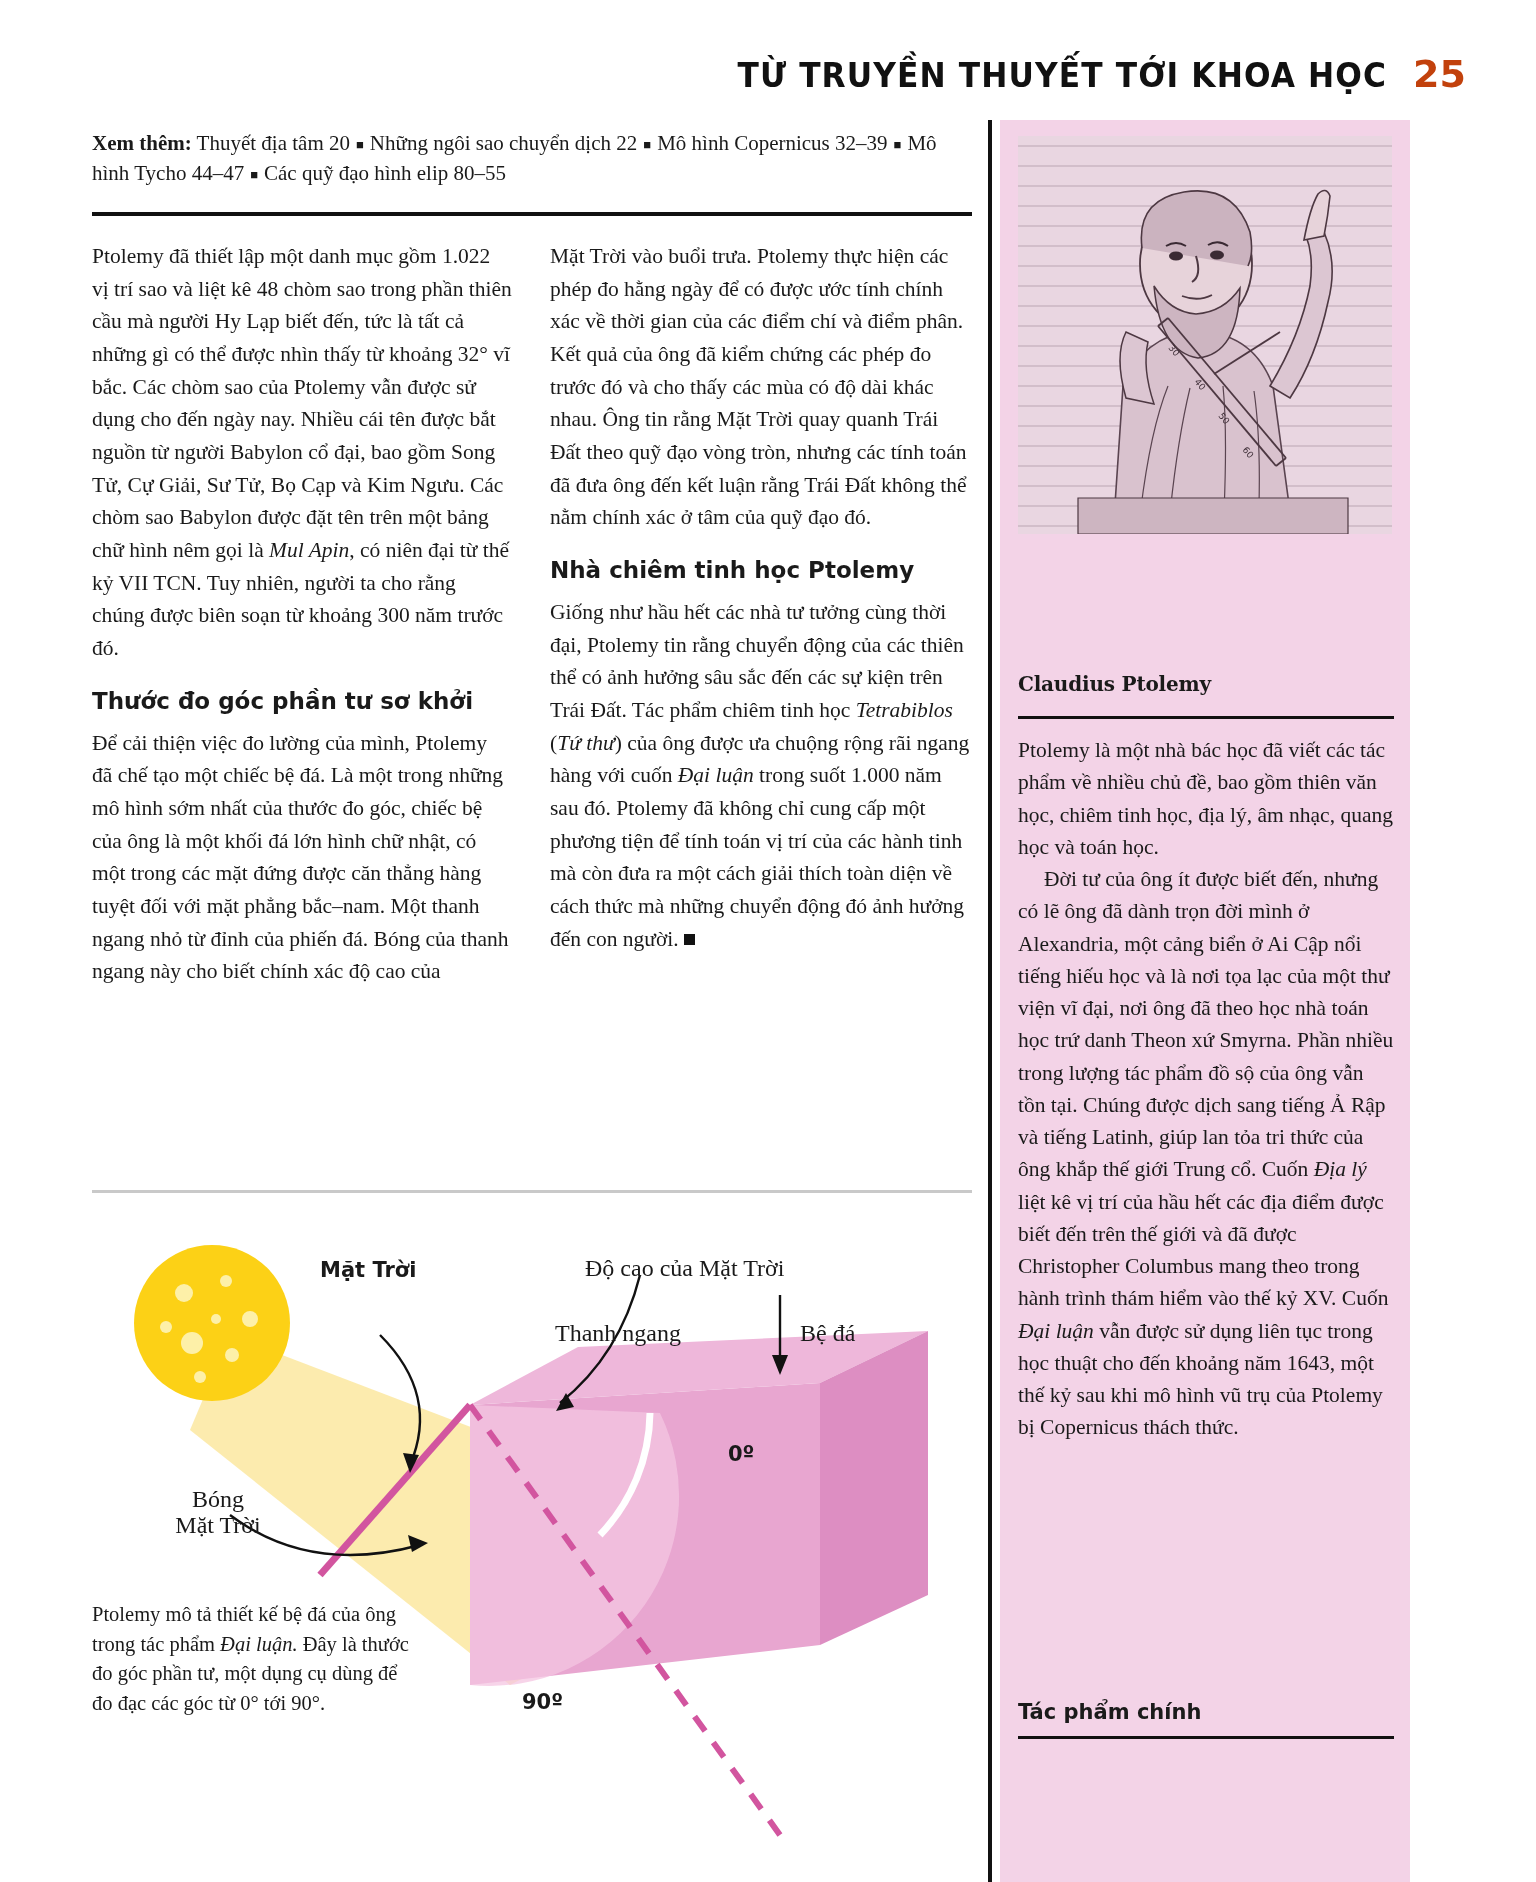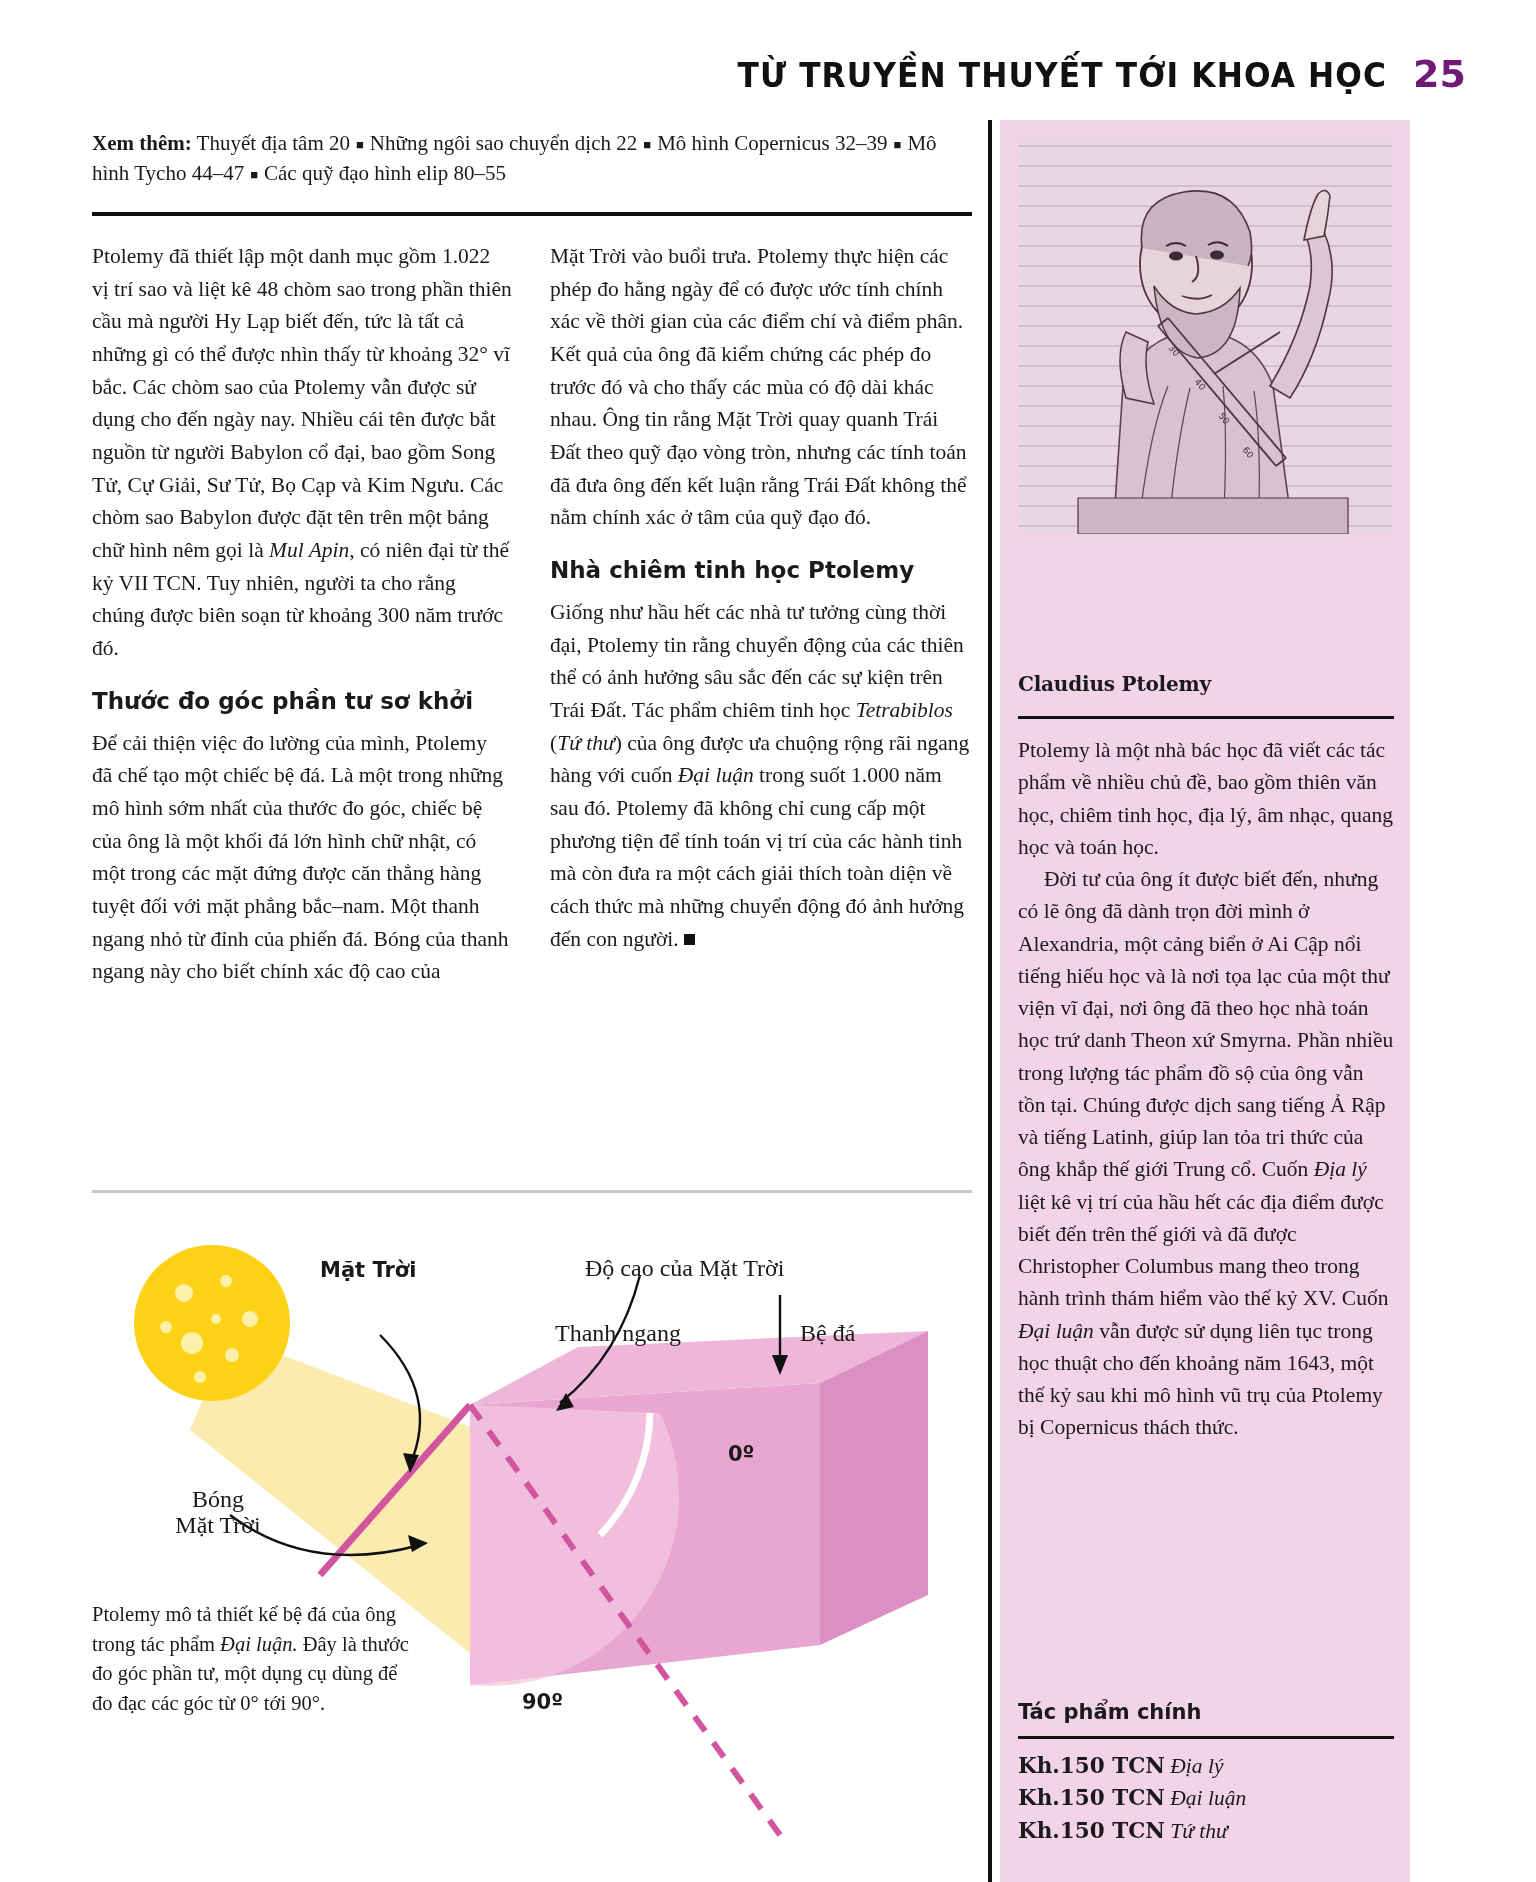--- a/index.html
+++ b/index.html
@@ -35,21 +35,21 @@
     letter-spacing: 1.2px;
     color: #111;
     text-transform: uppercase;
     transform: scaleX(0.92);
     transform-origin: right bottom;
   }
   .header-page-number {
     font-family: "DejaVu Sans", sans-serif;
     font-weight: bold;
     font-size: 38px;
-    color: #701a75;
+    color: #c2410c;
     text-align: right;
   }
 
   
   .seealso {
     position: absolute;
     top: 128px;
     left: 92px;
     width: 880px;
     font-size: 21px;
@@ -308,25 +308,20 @@
   <h2>Claudius Ptolemy</h2>
   <div class="sidebar-rule2"></div>
 
   <div class="sidebar-body">
     <p>Ptolemy là một nhà bác học đã viết các tác phẩm về nhiều chủ đề, bao gồm thiên văn học, chiêm tinh học, địa lý, âm nhạc, quang học và toán học.</p>
     <p class="indent"><span>Đời tư của ông ít được biết đến, nhưng có lẽ ông đã dành trọn đời mình ở Alexandria, một cảng biển ở Ai Cập nổi tiếng hiếu học và là nơi tọa lạc của một thư viện vĩ đại, nơi ông đã theo học nhà toán học trứ danh Theon xứ Smyrna. Phần nhiều trong lượng tác phẩm đồ sộ của ông vẫn tồn tại. Chúng được dịch sang tiếng Ả Rập và tiếng Latinh, giúp lan tỏa tri thức của ông khắp thế giới Trung cổ. Cuốn </span><em>Địa lý</em><span> liệt kê vị trí của hầu hết các địa điểm được biết đến trên thế giới và đã được Christopher Columbus mang theo trong hành trình thám hiểm vào thế kỷ XV. Cuốn </span><em>Đại luận</em><span> vẫn được sử dụng liên tục trong học thuật cho đến khoảng năm 1643, một thế kỷ sau khi mô hình vũ trụ của Ptolemy bị Copernicus thách thức.</span></p>
   </div>
 
   <div class="works-title">Tác phẩm chính</div>
   <div class="works-rule"></div>
-  <div class="works-list">
-    <div><span class="w-date">Kh.150 TCN</span> <span class="w-name">Địa lý</span></div>
-    <div><span class="w-date">Kh.150 TCN</span> <span class="w-name">Đại luận</span></div>
-    <div><span class="w-date">Kh.150 TCN</span> <span class="w-name">Tứ thư</span></div>
-  </div>
 </div>
 
 <div class="diagram">
   <svg width="900" height="640" viewBox="0 0 900 640">
 
     <path d="M150 120 L700 330 L430 470 L110 215 Z" fill="#fbe7a0" opacity="0.85"></path>
 
     <circle cx="132" cy="108" r="78" fill="#fcd116"></circle>
     <g fill="#fdf0a8">
       <circle cx="104" cy="78" r="9"></circle>

